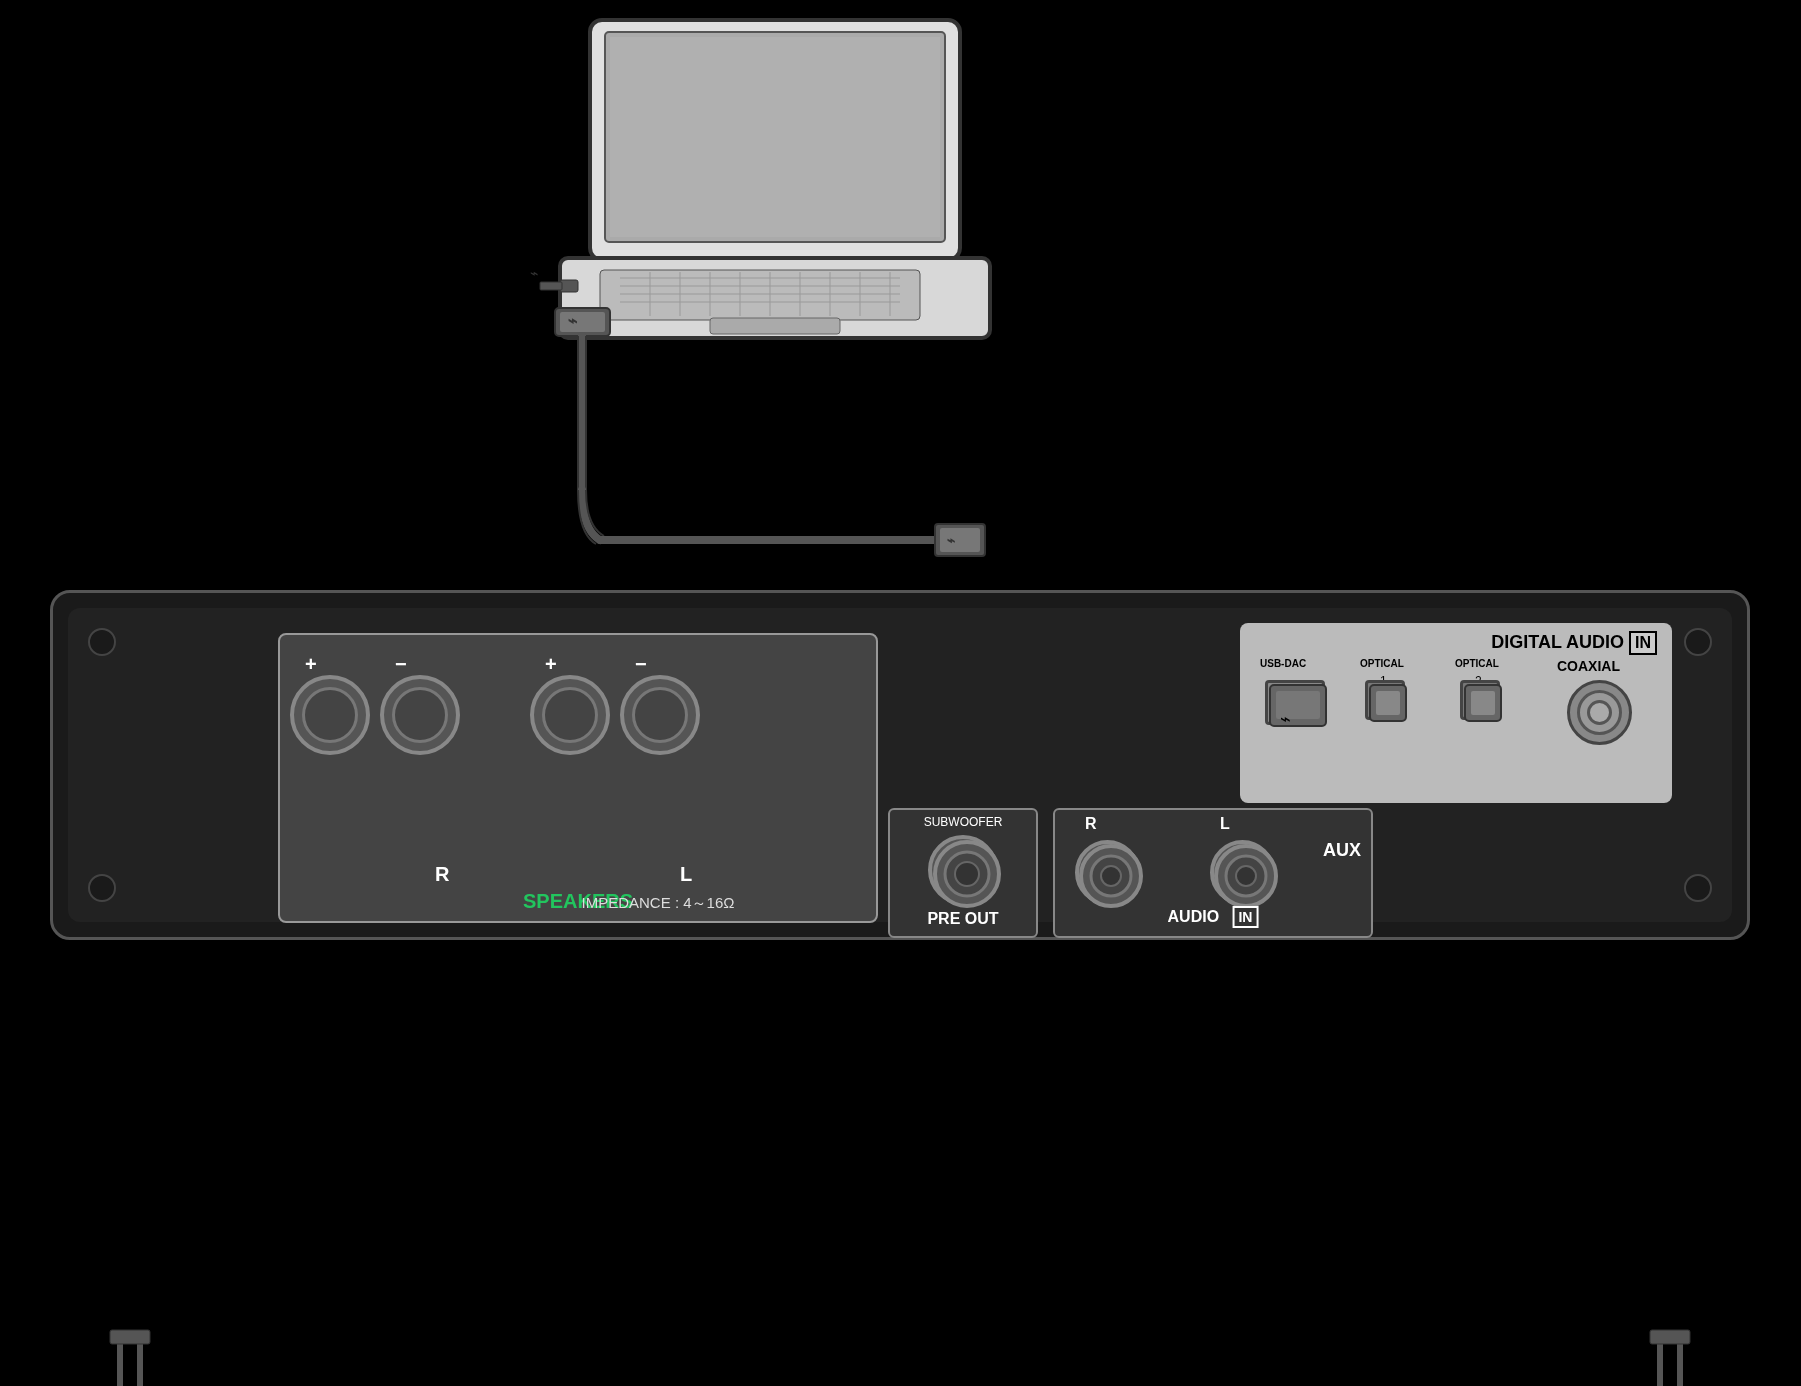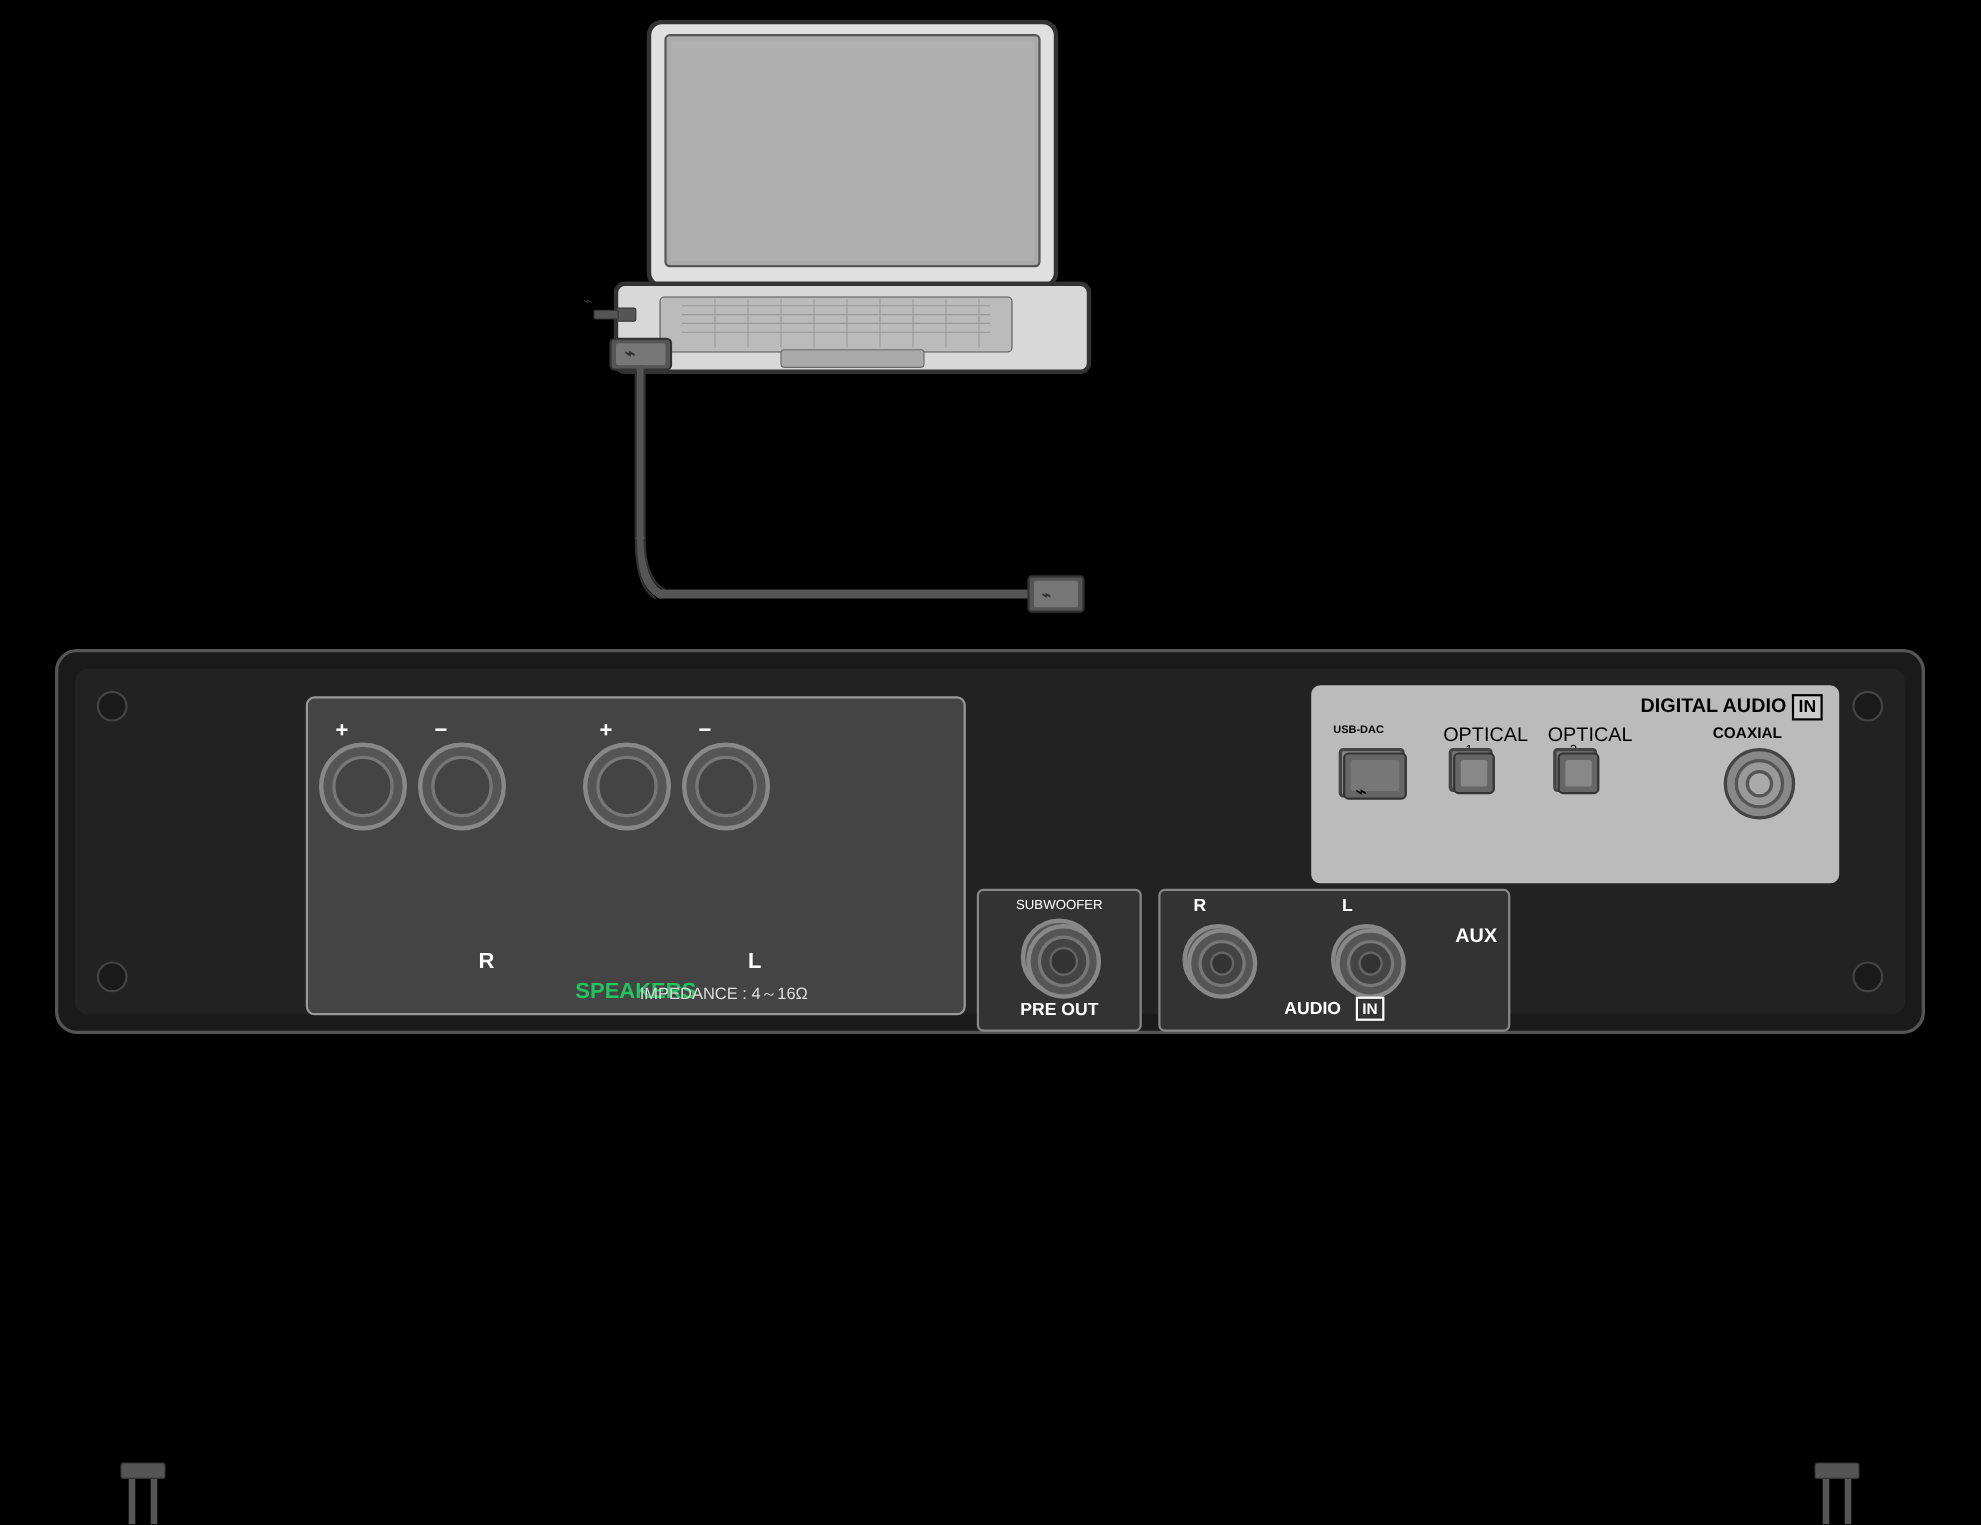--- a/index.html
+++ b/index.html
@@ -141,21 +141,21 @@
       color: #fff;
       font-size: 20px;
       font-weight: bold;
     }
 
     
     .digital-section {
       position: absolute;
       top: 15px;
       right: 60px;
-      width: 480px;
+      width: 432px;
       height: 180px;
       background: #bbb;
       border-radius: 8px;
     }
 
     .digital-label {
       position: absolute;
       top: 8px;
       right: 15px;
       color: #000;
@@ -216,22 +216,22 @@
       position: absolute;
       width: 55px;
       height: 65px;
     }
 
     .optical-label {
       position: absolute;
       top: 0;
       left: 0;
       color: #000;
-      font-size: 18px;
-      font-weight: normal;
+      font-size: 10px;
+      font-weight: bold;
     }
 
     .optical-number {
       position: absolute;
       top: 16px;
       left: 20px;
       color: #000;
       font-size: 12px;
     }
 

